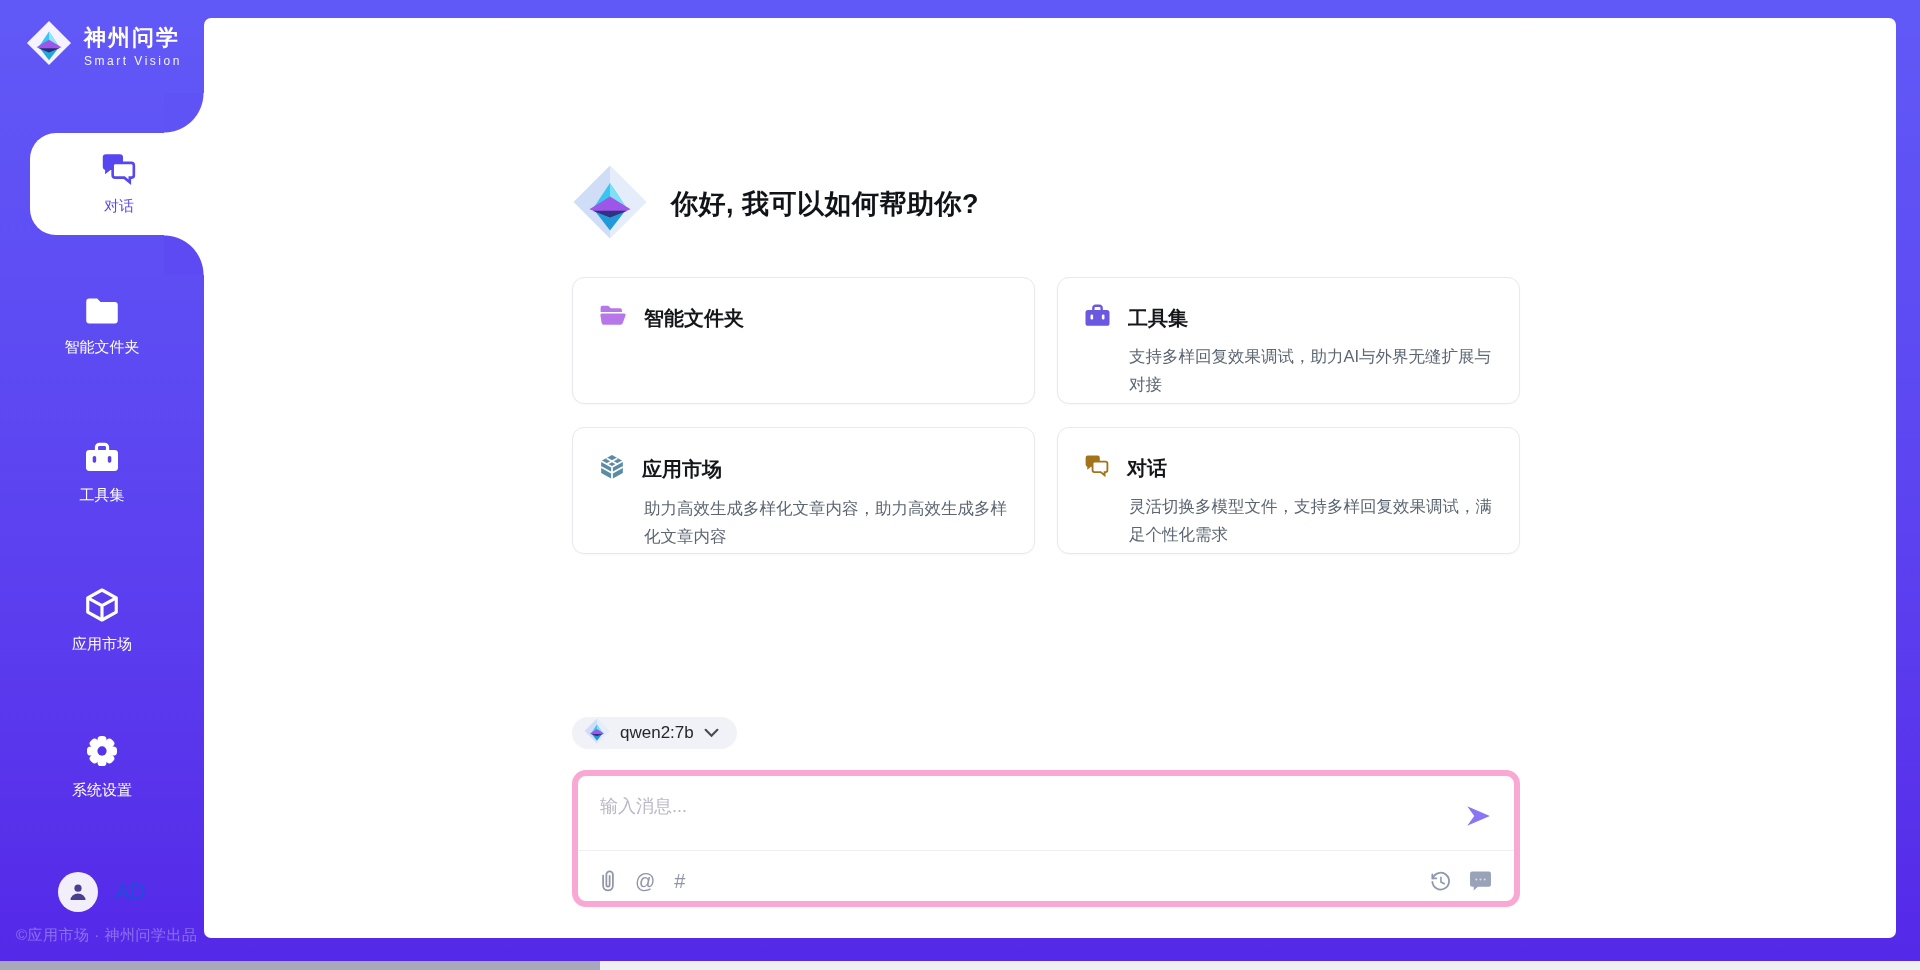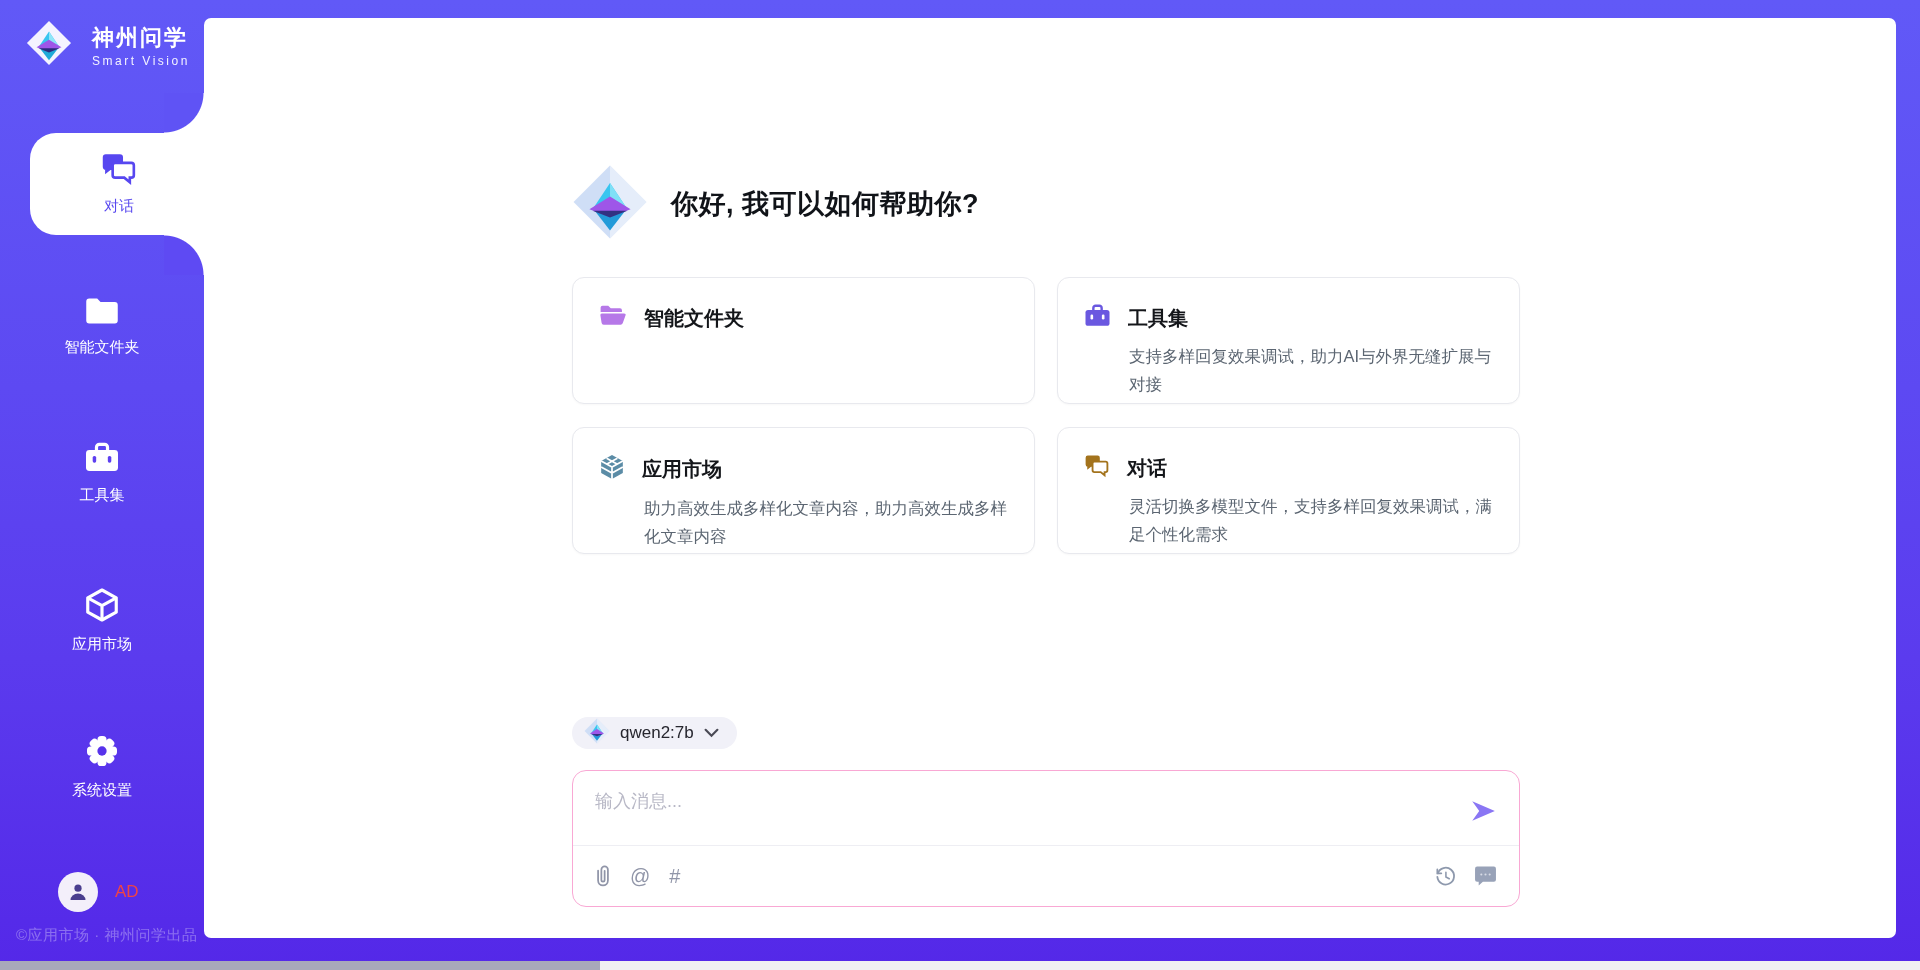--- a/index.html
+++ b/index.html
@@ -12,21 +12,21 @@
 
   
   .main-panel{
     position:absolute; left:204px; top:18px; width:1692px; height:920px;
     background:#ffffff; border-radius:7px;
   }
 
   
   .sidebar{ position:absolute; left:0; top:0; width:204px; height:970px; }
 
-  .brand{ position:absolute; left:26px; top:20px; display:flex; align-items:center; gap:20px; }
+  .brand{ position:absolute; left:26px; top:20px; display:flex; align-items:center; gap:12px; }
   .brand-text .name{ color:#fff; font-size:22px; font-weight:bold; letter-spacing:2px; }
   .brand-text .sub{ color:rgba(255,255,255,.92); font-size:12px; letter-spacing:2.5px; margin-top:1px; }
 
   .nav-tab-active{
     position:absolute; left:30px; top:133px; width:178px; height:102px;
     background:#ffffff; border-radius:26px 0 0 26px;
     display:flex; flex-direction:column; align-items:center; justify-content:center; gap:7px;
     cursor:pointer;
   }
   .nav-tab-active .nav-label{ color:#5747ef; font-size:15px; }
@@ -40,21 +40,21 @@
   .nav-item{
     position:absolute; left:0; width:204px; height:76px;
     display:flex; flex-direction:column; align-items:center; justify-content:center; gap:8px;
     cursor:pointer;
   }
   .nav-item .nav-label{ color:#ffffff; font-size:15px; }
   .nav-folder{ top:288px; } .nav-tools{ top:435px; } .nav-market{ top:582px; } .nav-settings{ top:728px; }
 
   .user-row{ position:absolute; left:58px; top:872px; display:flex; align-items:center; gap:17px; cursor:pointer; }
   .avatar{ width:40px; height:40px; border-radius:50%; background:#f3effa; display:flex; align-items:center; justify-content:center; }
-  .user-name{ color:#ef4444; font-size:17px; }
+  .user-name{ color:#1d4ed8; font-size:22px; }
 
   .copyright{ position:absolute; left:16px; top:926px; color:rgba(255,255,255,.32); font-size:15px; letter-spacing:.5px; }
 
   
   .content{ position:absolute; left:368px; top:0; width:948px; height:100%; }
 
   .greeting{ position:absolute; top:146px; left:0; display:flex; align-items:center; gap:23px; }
   .greeting-text{ font-size:27px; font-weight:bold; color:#101318; letter-spacing:.5px; }
 
   .cards{ position:absolute; top:259px; left:0; width:948px;
@@ -68,21 +68,21 @@
   .card-desc{ margin:10px 0 0 45px; font-size:16.5px; line-height:28px; color:#5c6672; }
 
   .model-pill{
     position:absolute; left:0; top:699px; height:32px; padding:0 18px 0 12px;
     background:#f1f1f8; border-radius:20px; display:inline-flex; align-items:center; gap:10px; cursor:pointer;
   }
   .model-name{ font-size:17px; color:#26262e; }
 
   .composer{
     position:absolute; left:0; top:752px; width:948px; height:137px;
-    background:#fff; border:1px solid #f9a8d4; border-radius:14px;
+    background:#fff; border:6px solid #f9a8d4; border-radius:14px;
   }
   .composer textarea{
     position:absolute; left:0; top:0; width:880px; height:72px; border:none; outline:none; resize:none;
     padding:18px 0 0 22px; font-family:inherit; font-size:18px; color:#33333d; background:transparent;
   }
   .composer textarea::placeholder{ color:#b8b8c6; }
   .send-btn{ position:absolute; right:22px; top:26px; width:28px; height:28px; cursor:pointer; }
   .composer-divider{ position:absolute; left:0; right:0; top:74px; border-top:1px solid #eeeef3; }
   .composer-toolbar{
     position:absolute; left:0; right:0; top:75px; height:60px;

